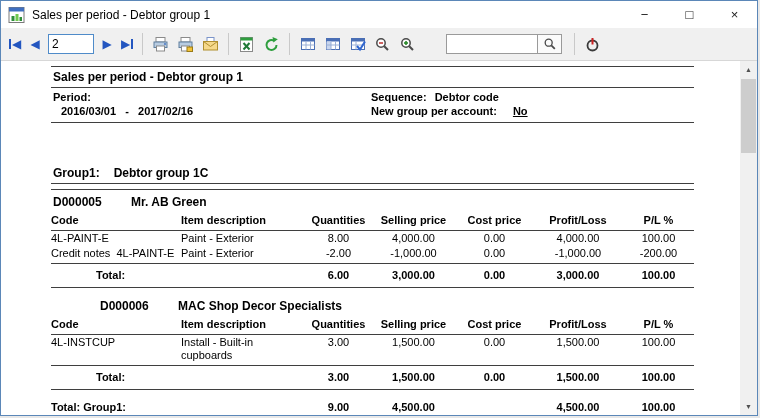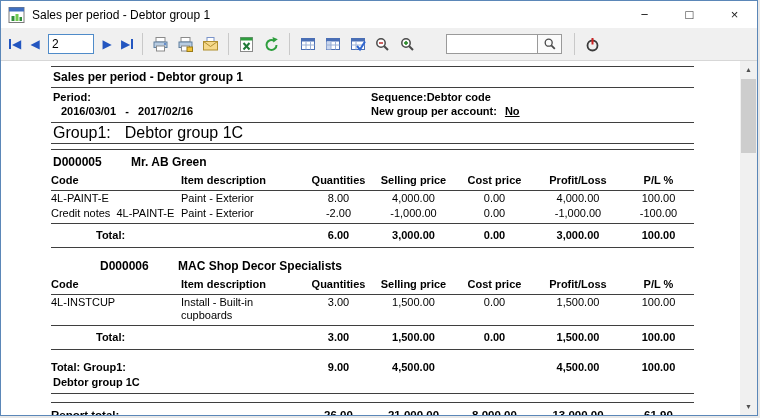--- a/index.html
+++ b/index.html
@@ -25,25 +25,25 @@
   .scroll-down{bottom:0;}
   .scroll-thumb{position:absolute;top:18px;left:1px;width:15px;height:74px;background:#cdcdcd;}
   .report{position:absolute;left:50px;top:5px;width:643px;font-size:11px;color:#000;}
   .hr{border-top:1px solid #3f3f3f;height:0;}
   .dbl{margin-top:5px;}
   .pre{white-space:pre;}
   .rpt-title{padding:3px 2px;font-size:12px;font-weight:bold;line-height:14px;}
   .info{display:flex;padding:2px 2px 4px;font-weight:bold;line-height:14px;}
   .info-left{width:318px;}
   .info-ind{padding-left:8px;}
-  .lv-gap{}
-  .sv-gap{margin-left:8px;text-decoration:underline;}
+  .lv-gap{margin-left:8px;}
+  .sv-gap{margin-left:16px;text-decoration:underline;}
   .grid{display:grid;grid-template-columns:130px 125px 65px 85px 77px 90px 71px;align-items:baseline;}
   .num{text-align:center;}
-  .group-row{padding:3px 2px;font-weight:normal;font-size:16px;line-height:14px;}
+  .group-row{padding:3px 2px;font-weight:bold;font-size:12px;line-height:14px;margin-top:40px;}
   .gv{margin-left:14px;}
   .acct{padding:5px 2px 4px;font-weight:bold;font-size:12px;line-height:14px;}
   .an{display:inline-block;width:78px;}
   .heads{font-weight:bold;padding:1px 0 3px;line-height:13px;}
   .drow{padding:1px 0;line-height:13px;}
   .sect-endline{margin-top:2px;}
   .trow{padding:5px 0;font-weight:bold;line-height:13px;}
   .t-label{padding-left:45px;}
   .sect2{margin-top:6px;margin-left:47px;}
   .gt{margin-top:10px;font-weight:bold;line-height:13px;}
@@ -239,21 +239,21 @@
         <span class="num">4,000.00</span>
         <span class="num">100.00</span>
       </div>
       <div class="grid drow">
         <span class="pre">Credit notes  4L-PAINT-E</span>
         <span>Paint - Exterior</span>
         <span class="num">-2.00</span>
         <span class="num">-1,000.00</span>
         <span class="num">0.00</span>
         <span class="num">-1,000.00</span>
-        <span class="num">-100.00</span>
+        <span class="num">-200.00</span>
       </div>
       <div class="hr sect-endline"></div>
       <div class="grid trow">
         <span class="t-label">Total:</span>
         <span></span>
         <span class="num">6.00</span>
         <span class="num">3,000.00</span>
         <span class="num">0.00</span>
         <span class="num">3,000.00</span>
         <span class="num">100.00</span>

